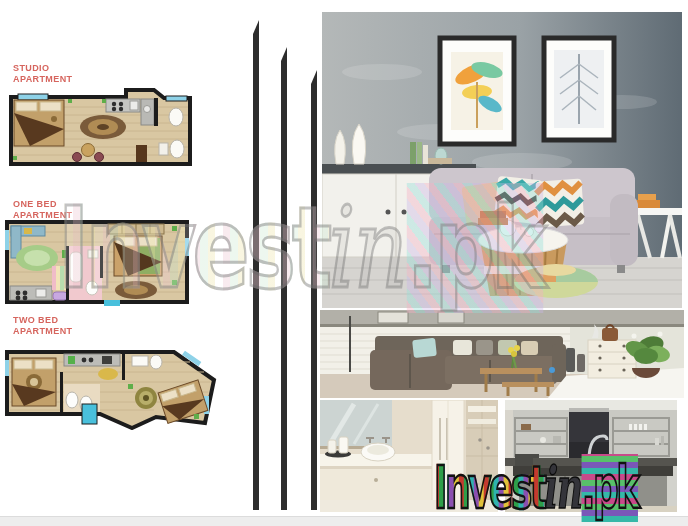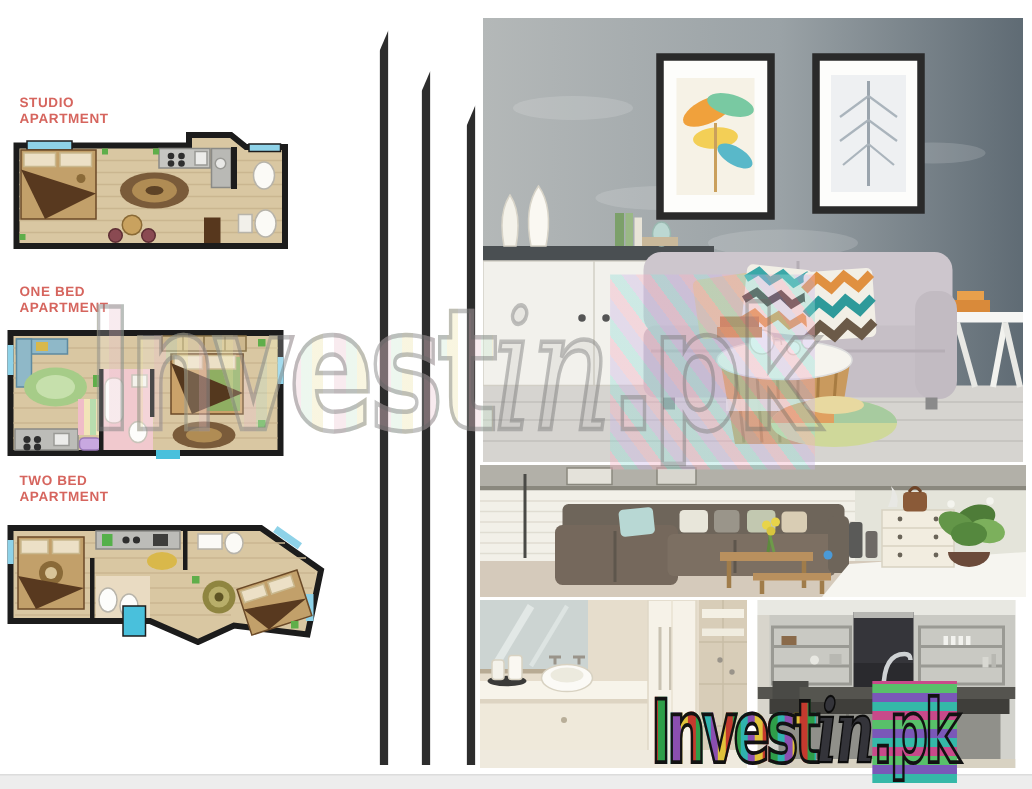--- a/index.html
+++ b/index.html
@@ -103,21 +103,21 @@
       <circle cx="69" cy="70" r="4.5" fill="#8a4a52" stroke="#5e2e34"></circle>
       <circle cx="91" cy="70" r="4.5" fill="#8a4a52" stroke="#5e2e34"></circle>
     </g>
     <g fill="#5fae4a">
       <rect x="60" y="12" width="4" height="4"></rect>
         <rect x="94" y="12" width="4" height="4"></rect>
       <rect x="5" y="69" width="4" height="4"></rect>
     </g>
   </svg>
 
-  <div class="plan-label" style="top:189px">
+  <div class="plan-label" style="top:199px">
     <span>ONE BED</span>
     <span>APARTMENT</span>
   </div>
 
   <svg class="abs" style="left:4px;top:216px" width="186" height="92" viewBox="0 0 186 92">
     <rect x="3" y="6" width="180" height="80" fill="#d9c7a2" stroke="#1c1c1c" stroke-width="4"></rect>
     <g stroke="#cab690" stroke-width="1">
       <line x1="5" y1="16" x2="181" y2="16"></line>
         <line x1="5" y1="26" x2="181" y2="26"></line>
       <line x1="5" y1="36" x2="181" y2="36"></line>

